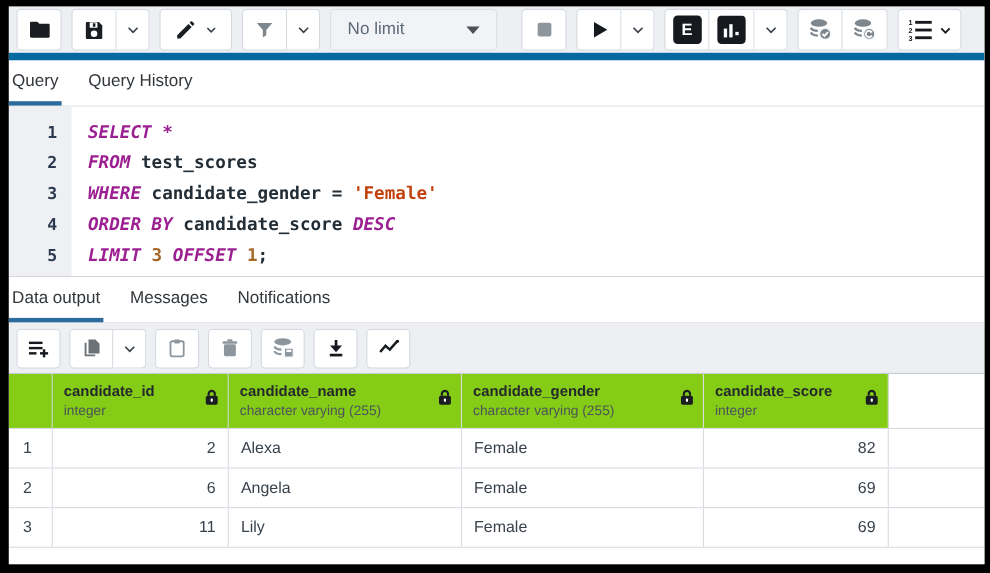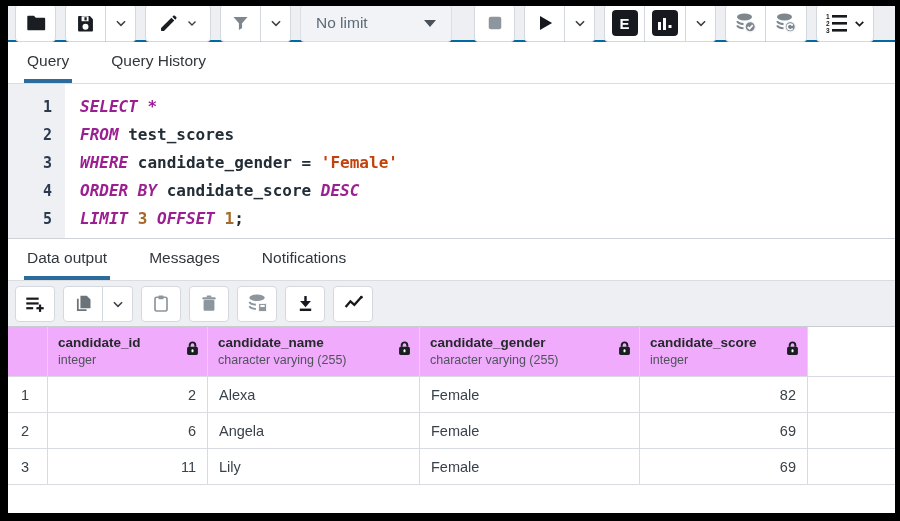--- a/index.html
+++ b/index.html
@@ -4,21 +4,21 @@
 <style>
   * { margin:0; padding:0; box-sizing:border-box; }
   html,body { width:900px; height:521px; }
   body {
     border:6px solid #000; border-left-width:8px; border-right-width:5px; border-bottom-width:8px;
     background:#fff; overflow:hidden; display:flex; flex-direction:column;
     font-family:"Liberation Sans", sans-serif;
   }
   
   .toolbar { background:#edeff3; display:flex; align-items:center; padding:5px 7px; gap:9px; flex:0 0 auto; }
-  .toolbar-top { height:36px; border-bottom:2px solid #0369a1; }
+  .toolbar-top { height:49px; border-bottom:7px solid #0369a1; }
   .toolbar-results { height:46px; border-bottom:1px solid #c9cdd3; gap:8px; }
   .btn, .seg {
     background:#fff; border:1px solid #d4d9df; border-radius:4px; height:38px; min-width:41px;
     display:flex; align-items:center; justify-content:center; cursor:pointer;
   }
   .toolbar-results .btn, .toolbar-results .seg { height:36px; min-width:40px; }
   .group { display:flex; }
   .group .seg { border-radius:0; border-left-width:0; }
   .group .seg:first-child { border-radius:4px 0 0 4px; border-left-width:1px; }
   .group .seg:last-child { border-radius:0 4px 4px 0; }
@@ -28,39 +28,39 @@
     display:flex; align-items:center; justify-content:space-between; padding:0 15px;
     color:#5d6a78; font-size:15.5px; cursor:pointer;
   }
   .caret-down { width:0; height:0; border-left:6px solid transparent; border-right:6px solid transparent; border-top:7px solid #4a5158; }
   .badge-e {
     width:26px; height:26px; background:#16191d; border-radius:4px; color:#fff;
     font-weight:bold; font-size:15px; display:flex; align-items:center; justify-content:center;
   }
   .spacer-sm { width:4px; }
   
-  .tabbar { background:#fff; border-bottom:1px solid #d9dce0; display:flex; align-items:stretch; padding-left:16px; gap:36px; flex:0 0 42px; }
+  .tabbar { background:#fff; border-bottom:1px solid #d9dce0; display:flex; align-items:stretch; gap:21px; flex:0 0 42px; }
   .tab { display:flex; align-items:center; font-size:15.5px; color:#32373c; border-bottom:4px solid transparent; padding:0 3px; cursor:pointer; }
   .tab.active { border-bottom-color:#2c6c9c; }
   
   .editor { flex:0 0 155px; display:flex; background:#fff; border-bottom:1px solid #cfd3d8; overflow:hidden; }
   .gutter {
     width:57px; background:#eef0f4; padding:9px 13px 0 0; text-align:right;
     font-family:"DejaVu Sans Mono", monospace; font-weight:bold; font-size:15px; line-height:28px; color:#2c3a50;
   }
   .code { padding:9px 0 0 15px; font-family:"DejaVu Sans Mono", monospace; font-weight:bold; font-size:16px; line-height:28px; }
   .code-line { white-space:pre; }
   .kw  { color:#9c1f91;font-style:italic; }
   .pl  { color:#222d36; }
   .str { color:#c2410c; }
   .num { color:#a5692a; }
   
   .grid-area { flex:1 1 auto; background:#fff; overflow:hidden; }
   .grid-header { display:flex; height:50px; border-bottom:1px solid #d8dce1; }
-  .hcell { border-right:1px solid #d8dce1; padding:7px 8px 4px 10px; display:flex; justify-content:space-between; align-items:flex-start; background:#f0abfc; }
+  .hcell { border-right:1px solid #d8dce1; padding:7px 8px 4px 10px; display:flex; justify-content:space-between; align-items:flex-start; background:#84cc16; }
   .hname { font-weight:bold; font-size:13.5px; color:#26292c; line-height:18px; }
   .htype { font-size:12.5px; color:#4e545a; line-height:16px; }
   .lock { margin-top:6px; flex:0 0 auto; }
   .grid-row { display:flex; height:36px; border-bottom:1px solid #d8dce1; }
   .cell { border-right:1px solid #d8dce1; padding:0 11px; display:flex; align-items:center; font-size:14.5px; color:#39424b; }
   .cell.right { justify-content:flex-end; }
   .rownum { width:40px; flex:0 0 40px; padding-left:13px; }
   .c0 { width:160px; flex:0 0 160px; }
   .c1 { width:212px; flex:0 0 212px; }
   .c2 { width:220px; flex:0 0 220px;justify-content:space-between; }

